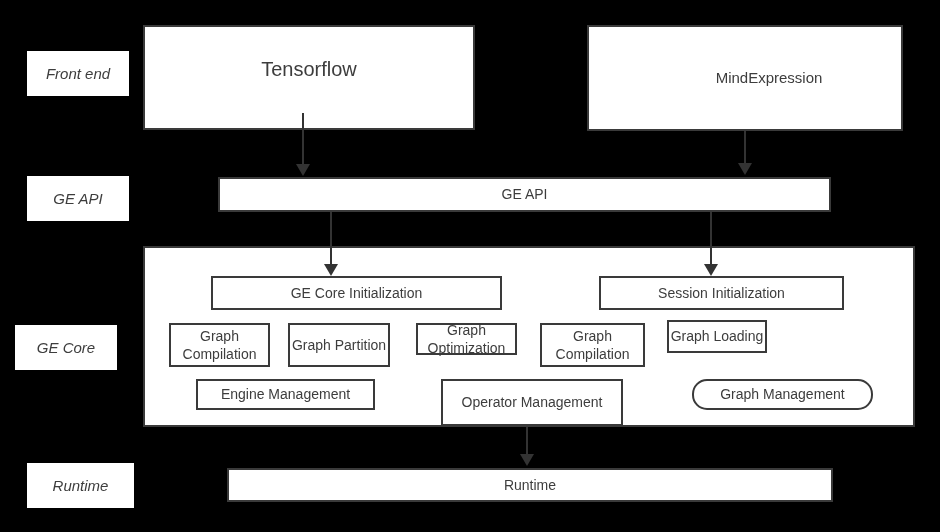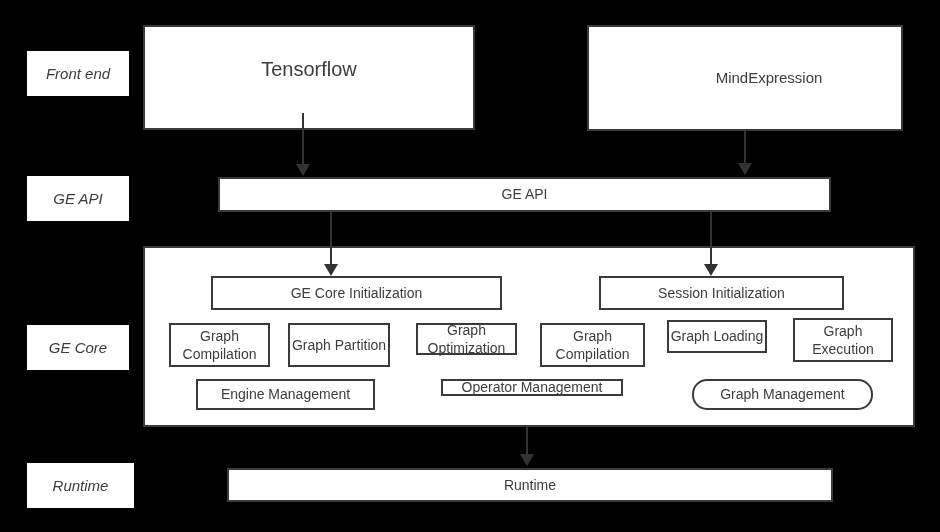--- a/index.html
+++ b/index.html
@@ -37,28 +37,28 @@
   .ge-core-box{left:143px;top:246px;width:772px;height:181px;display:block;}
   .ge-core-init{left:66px;top:28px;width:291px;height:34px;}
   .session-init{left:443px;top:28px;width:245px;height:34px;margin-left:11px;}
   .fb-0{left:24px;top:75px;width:101px;height:44px;}
   .fb-1{left:143px;top:75px;width:102px;height:44px;}
   .fb-2{left:271px;top:75px;width:101px;height:32px;}
   .fb-3{left:395px;top:75px;width:105px;height:44px;}
   .fb-4{left:522px;top:72px;width:100px;height:33px;}
   .fb-5{left:648px;top:70px;width:100px;height:44px;}
   .mb-0{left:51px;top:131px;width:179px;height:31px;}
-  .mb-1{left:296px;top:131px;width:182px;height:17px;}
+  .mb-1{left:296px;top:131px;width:182px;height:47px;}
   .mb-2{left:547px;top:131px;width:181px;height:31px;border-radius:15px;}
   
   .runtime-bar{left:227px;top:468px;width:606px;height:34px;}
   
   .sl-front-end{left:27px;top:51px;width:102px;height:45px;}
   .sl-ge-api{left:27px;top:176px;width:102px;height:45px;}
-  .sl-ge-core{left:27px;top:325px;width:102px;height:45px;}
+  .sl-ge-core{left:15px;top:325px;width:102px;height:45px;}
   .sl-runtime{left:27px;top:463px;width:107px;height:45px;}
   
   .arrow{position:absolute;width:14px;z-index:5;}
   .arrow .line{position:absolute;left:6px;top:0;width:2px;background:var(--arrow);}
   .arrow .head{position:absolute;left:0;width:0;height:0;
     border-left:7px solid transparent;border-right:7px solid transparent;
     border-top:12px solid var(--arrow);}
   .arrow-1{left:296px;top:113px;height:63px;}
   .arrow-1 .line{height:51px;} .arrow-1 .head{top:51px;}
   .arrow-2{left:738px;top:131px;height:44px;}
@@ -89,21 +89,20 @@
 
   <div class="box ge-core-box">
     <div class="box ge-core-init">GE Core Initialization</div>
     <div class="box session-init">Session Initialization</div>
 
     <div class="box fb-0">Graph Compilation</div>
     <div class="box fb-1">Graph Partition</div>
     <div class="box fb-2">Graph Optimization</div>
     <div class="box fb-3">Graph Compilation</div>
     <div class="box fb-4">Graph Loading</div>
-    <div class="box fb-5">Graph Execution</div>
 
     <div class="box mb-0">Engine Management</div>
     <div class="box mb-1">Operator Management</div>
     <div class="box mb-2">Graph Management</div>
   </div>
 
   <div class="box runtime-bar">Runtime</div>
 
   <div class="arrow arrow-1">
     <div class="line"></div>

